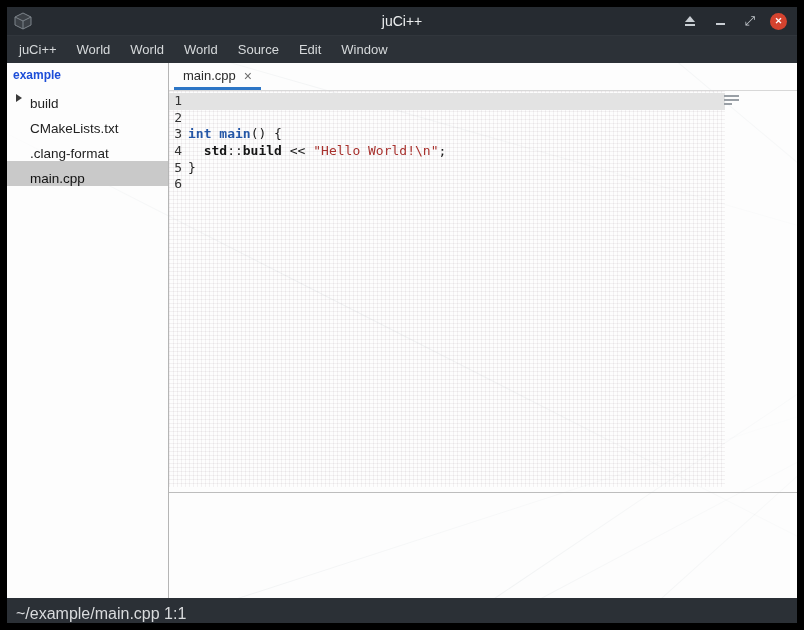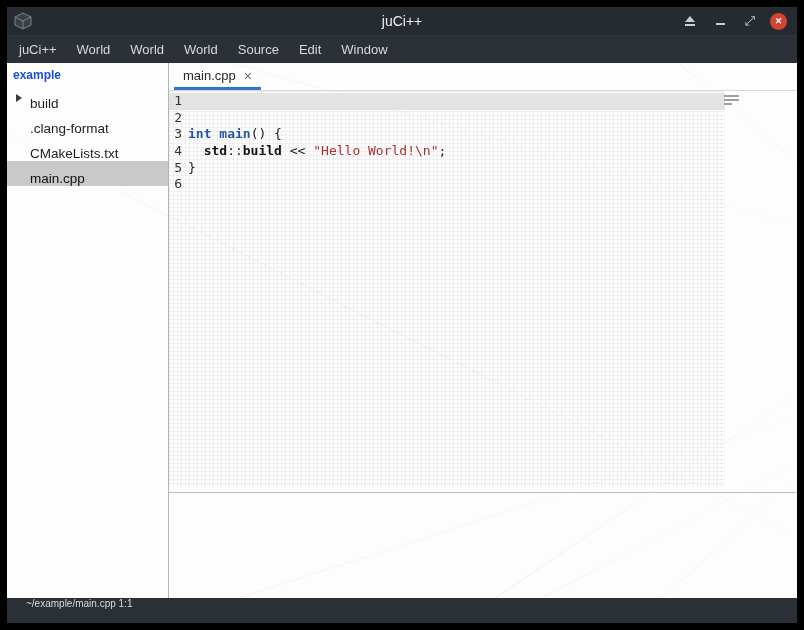--- a/index.html
+++ b/index.html
@@ -67,21 +67,21 @@
   .b{font-weight:bold;color:#151515;}
   .str{color:#a8322e;}
   .overview-marks{position:absolute;top:4px;right:58px;display:flex;flex-direction:column;gap:2px;align-items:flex-start;}
   .overview-marks i{display:block;height:2px;background:#9aa0a6;}
   .overview-marks i.m1{width:15px;}
   .overview-marks i.m2{width:15px;}
   .overview-marks i.m3{width:8px;}
   .divider{height:1px;background:#bdbdbd;flex:none;}
   .bottom-panel{flex:1;min-height:0;}
   
-  .statusbar{height:25px;flex:none;background:#2b3036;color:#d9dbdd;font-size:10px;display:flex;align-items:flex-start;padding-left:19px;}
+  .statusbar{height:25px;flex:none;background:#2b3036;color:#d9dbdd;font-size:16px;display:flex;align-items:flex-end;padding-left:9px;}
 </style>
 </head>
 <body>
 
 <div class="window">
 
   <div class="titlebar">
     <svg class="app-icon" viewBox="0 0 20 20">
       <path d="M10 2 L18 6 L18 14 L10 18 L2 14 L2 6 Z" fill="#3b4046" stroke="#7d848b" stroke-width="1"></path>
       <path d="M2 6 L10 10 L18 6 M10 10 L10 18" stroke="#7d848b" stroke-width="1" fill="none"></path>
@@ -131,24 +131,24 @@
       <div class="streak"></div>
     </div>
 
     <div class="sidebar">
       <div class="tree-root">example</div>
       <div class="tree-item">
         <span class="expander"></span>
         <span>build</span>
       </div>
       <div class="tree-item">
-        <span>.clang-format</span>
+        <span>CMakeLists.txt</span>
       </div>
       <div class="tree-item">
-        <span>CMakeLists.txt</span>
+        <span>.clang-format</span>
       </div>
       <div class="tree-item selected">
         <span>main.cpp</span>
       </div>
     </div>
 
     <div class="main">
 
       <div class="tabbar">
         <div class="tab">

